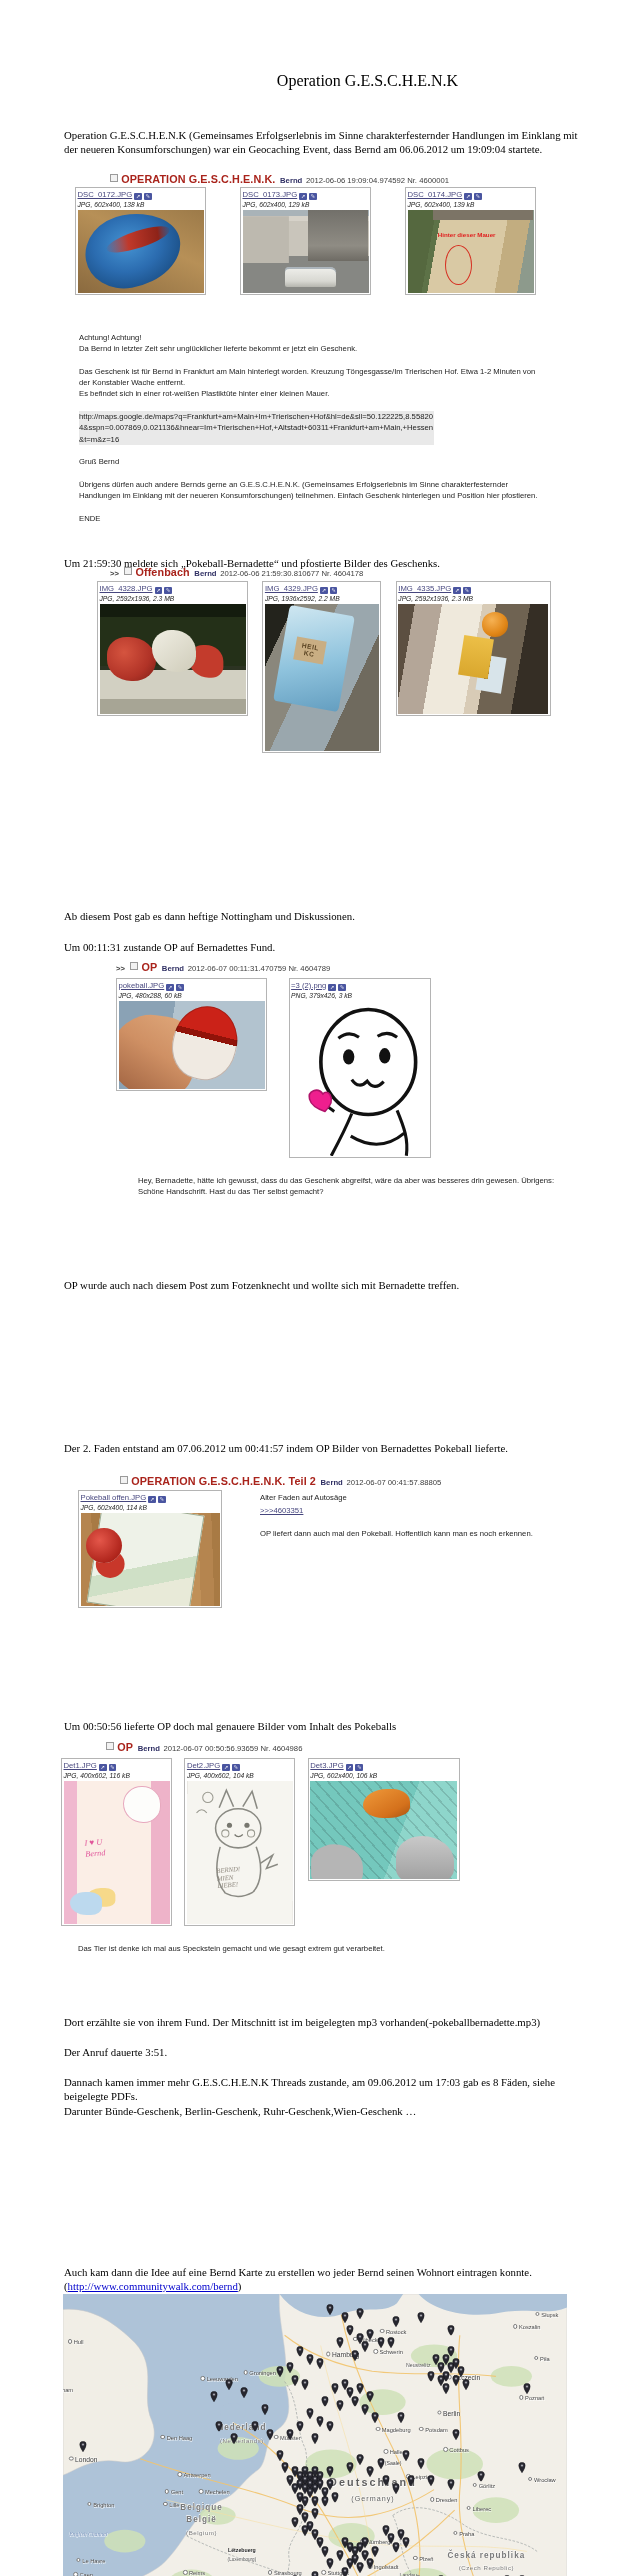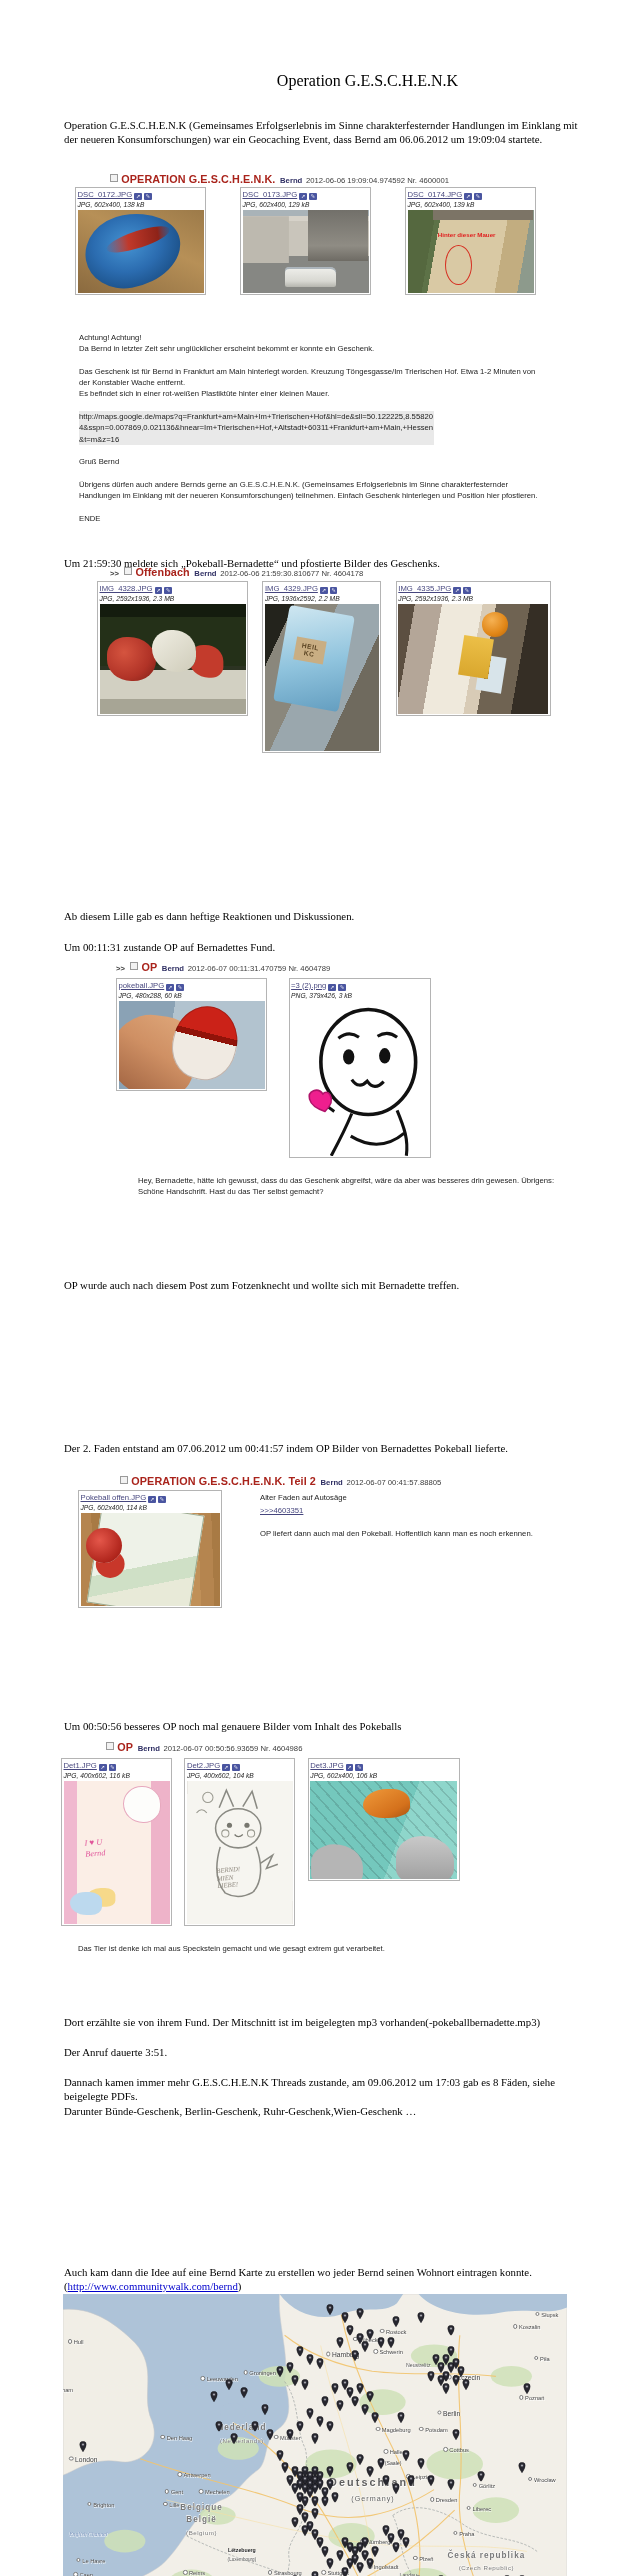--- a/index.html
+++ b/index.html
@@ -3,21 +3,21 @@
 <meta charset="utf-8">
 <style>
   html,body{margin:0;padding:0;background:#ffffff;}
   #page{position:relative;width:639px;height:2766px;background:#fff;overflow:hidden;
         font-family:"Liberation Sans",sans-serif;}
   .serif{font-family:"Liberation Serif",serif;color:#000;}
   .narr{position:absolute;font-size:10.8px;line-height:14.4px;color:#000;
         font-family:"Liberation Serif",serif;}
   #docTitle{position:absolute;left:0;top:72px;width:100%;text-align:center;
             font-size:16px;font-weight:normal;margin:0;padding-left:48px;}
-  #intro{left:64px;top:107px;width:526px;}
+  #intro{left:64px;top:117px;width:526px;}
 
   
   .phead{position:absolute;white-space:nowrap;font-size:7.7px;margin-left:44px;}
   .cbx{display:inline-block;width:5.7px;height:5.7px;border:0.5px solid #9a9a9a;
        background:#f2f2f2;margin-right:3.6px;vertical-align:1px;}
   .qm{font-weight:bold;color:#3f3f3f;margin-right:5.2px;font-size:7.7px;}
   .subj{color:#a9231b;font-weight:bold;font-size:10.8px;margin-right:4.6px;letter-spacing:0.1px;}
   .pname{color:#2f2f63;font-weight:bold;margin-right:3.6px;}
   .stamp{color:#3c3c3c;}
 
@@ -176,21 +176,21 @@
         <a class="fname">DSC_0174.JPG</a><span class="fic">↗</span><span class="fic">✎</span>
       </div>
       <div class="finfo">JPG, 602x400, 139 kB</div>
       <div class="thumb ph3" style="width:126px;height:83px">
         <span class="ph-ov">Hinter dieser Mauer</span>
       </div>
     </div>
   </div>
   <div class="pbody" style="left:79px;top:332px;width:469px">
     <p>Achtung! Achtung!
-Da Bernd in letzter Zeit sehr unglücklicher erscheint bekommt er konnte ein Geschenk.</p>
+Da Bernd in letzter Zeit sehr unglücklicher lieferte bekommt er jetzt ein Geschenk.</p>
     <p>Das Geschenk ist für Bernd in Frankfurt am Main hinterlegt worden. Kreuzung Töngesgasse/Im Trierischen Hof. Etwa 1-2 Minuten von der Konstabler Wache entfernt.
 Es befindet sich in einer rot-weißen Plastiktüte hinter einer kleinen Mauer.</p>
     <span class="urlblock">http://maps.google.de/maps?q=Frankfurt+am+Main+Im+Trierischen+Hof&amp;hl=de&amp;sll=50.122225,8.558204&amp;sspn=0.007869,0.021136&amp;hnear=Im+Trierischen+Hof,+Altstadt+60311+Frankfurt+am+Main,+Hessen&amp;t=m&amp;z=16</span>
     <p>Gruß Bernd</p>
     <p>Übrigens dürfen auch andere Bernds gerne an G.E.S.C.H.E.N.K. (Gemeinsames Erfolgserlebnis im Sinne charakterfesternder Handlungen im Einklang mit der neueren Konsumforschungen) teilnehmen. Einfach Geschenk hinterlegen und Position hier pfostieren.</p>
     <p>ENDE</p>
   </div>
 
   <p class="narr" style="left:64px;top:545px;width:526px">Um 21:59:30 meldete sich „Pokeball-Bernadette“ und pfostierte Bilder des Geschenks.</p>
 
@@ -217,21 +217,21 @@
     </div>
     <div class="attbox">
       <div class="att-head">
         <a class="fname">IMG_4335.JPG</a><span class="fic">↗</span><span class="fic">✎</span>
       </div>
       <div class="finfo">JPG, 2592x1936, 2.3 MB</div>
       <div class="thumb ph6" style="width:150px;height:110px"></div>
     </div>
   </div>
 
-  <p class="narr" style="left:64px;top:898px;width:526px">Ab diesem Lille gab es dann heftige Reaktionen und Diskussionen.</p>
+  <p class="narr" style="left:64px;top:898px;width:526px">Ab diesem Post gab es dann heftige Nottingham und Diskussionen.</p>
   <p class="narr" style="left:64px;top:929px;width:526px">Um 00:11:31 zustande OP auf Bernadettes Fund.</p>
 
   <div class="phead" style="left:72px;top:961px">
     <span class="qm">&gt;&gt;</span><span class="cbx"></span><span class="subj">OP</span><span class="pname">Bernd</span><span class="stamp">2012-06-07 00:11:31.470759 Nr. 4604789</span>
   </div>
   <div class="attrow" style="left:116px;top:978px;gap:21.6px">
     <div class="attbox">
       <div class="att-head">
         <a class="fname">pokeball.JPG</a><span class="fic">↗</span><span class="fic">✎</span>
       </div>
@@ -279,21 +279,21 @@
       <div class="finfo">JPG, 602x400, 114 kB</div>
       <div class="thumb ph9" style="width:139px;height:93px"></div>
     </div>
   </div>
   <div class="side" style="left:260px;top:1493px;width:299px">
     <p>Alter Faden auf Autosäge</p>
     <a class="refl">&gt;&gt;&gt;4603351</a>
     <p class="mt">OP liefert dann auch mal den Pokeball. Hoffentlich kann man es noch erkennen.</p>
   </div>
 
-  <p class="narr" style="left:64px;top:1708px;width:526px">Um 00:50:56 besseres OP noch mal genauere Bilder vom Inhalt des Pokeballs</p>
+  <p class="narr" style="left:64px;top:1708px;width:526px">Um 00:50:56 lieferte OP doch mal genauere Bilder vom Inhalt des Pokeballs</p>
 
   <div class="phead" style="left:62px;top:1741px">
     <span class="cbx"></span><span class="subj">OP</span><span class="pname">Bernd</span><span class="stamp">2012-06-07 00:50:56.93659 Nr. 4604986</span>
   </div>
   <div class="attrow" style="left:61px;top:1758px;gap:12.4px">
     <div class="attbox">
       <div class="att-head">
         <a class="fname">Det1.JPG</a><span class="fic">↗</span><span class="fic">✎</span>
       </div>
       <div class="finfo">JPG, 400x602, 116 kB</div>

